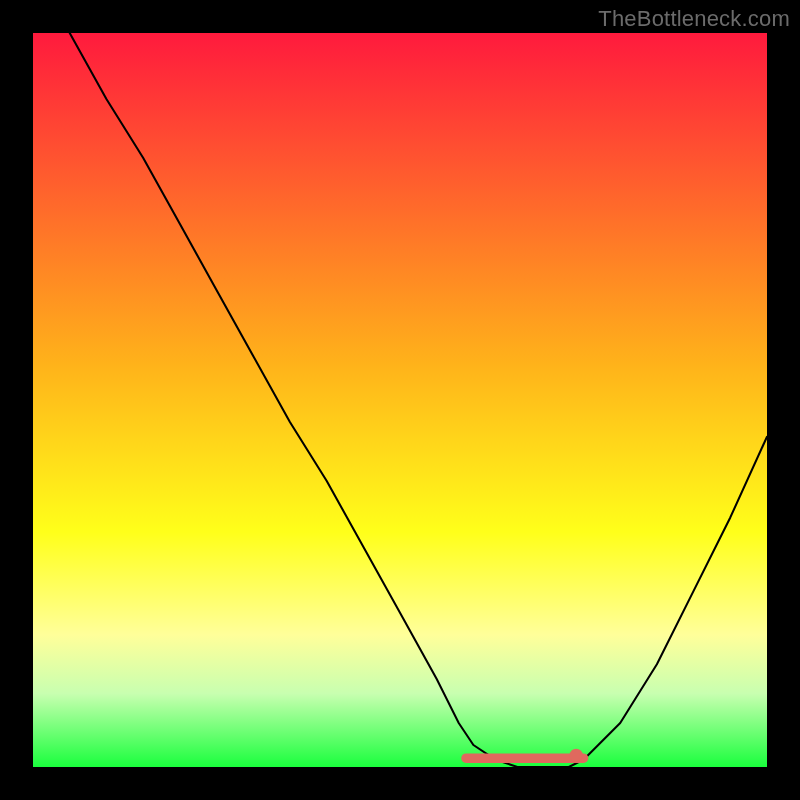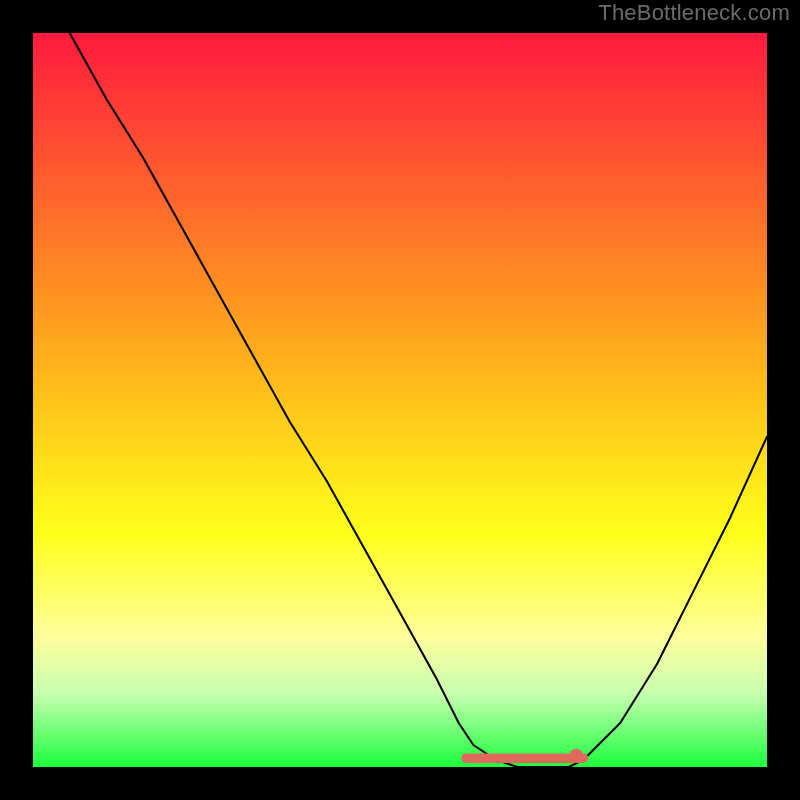--- a/index.html
+++ b/index.html
@@ -14,21 +14,21 @@
   .frame {
     position: absolute;
     left: 0;
     top: 0;
     width: 800px;
     height: 800px;
     background: #000;
   }
   .watermark {
     position: absolute;
-    top: 0;
+    top: 6px;
     right: 10px;
     color: #6b6b6b;
     font-size: 22px;
     font-weight: 400;
     letter-spacing: 0.2px;
   }
   .plot-area {
     position: absolute;
     left: 33px;
     top: 33px;

